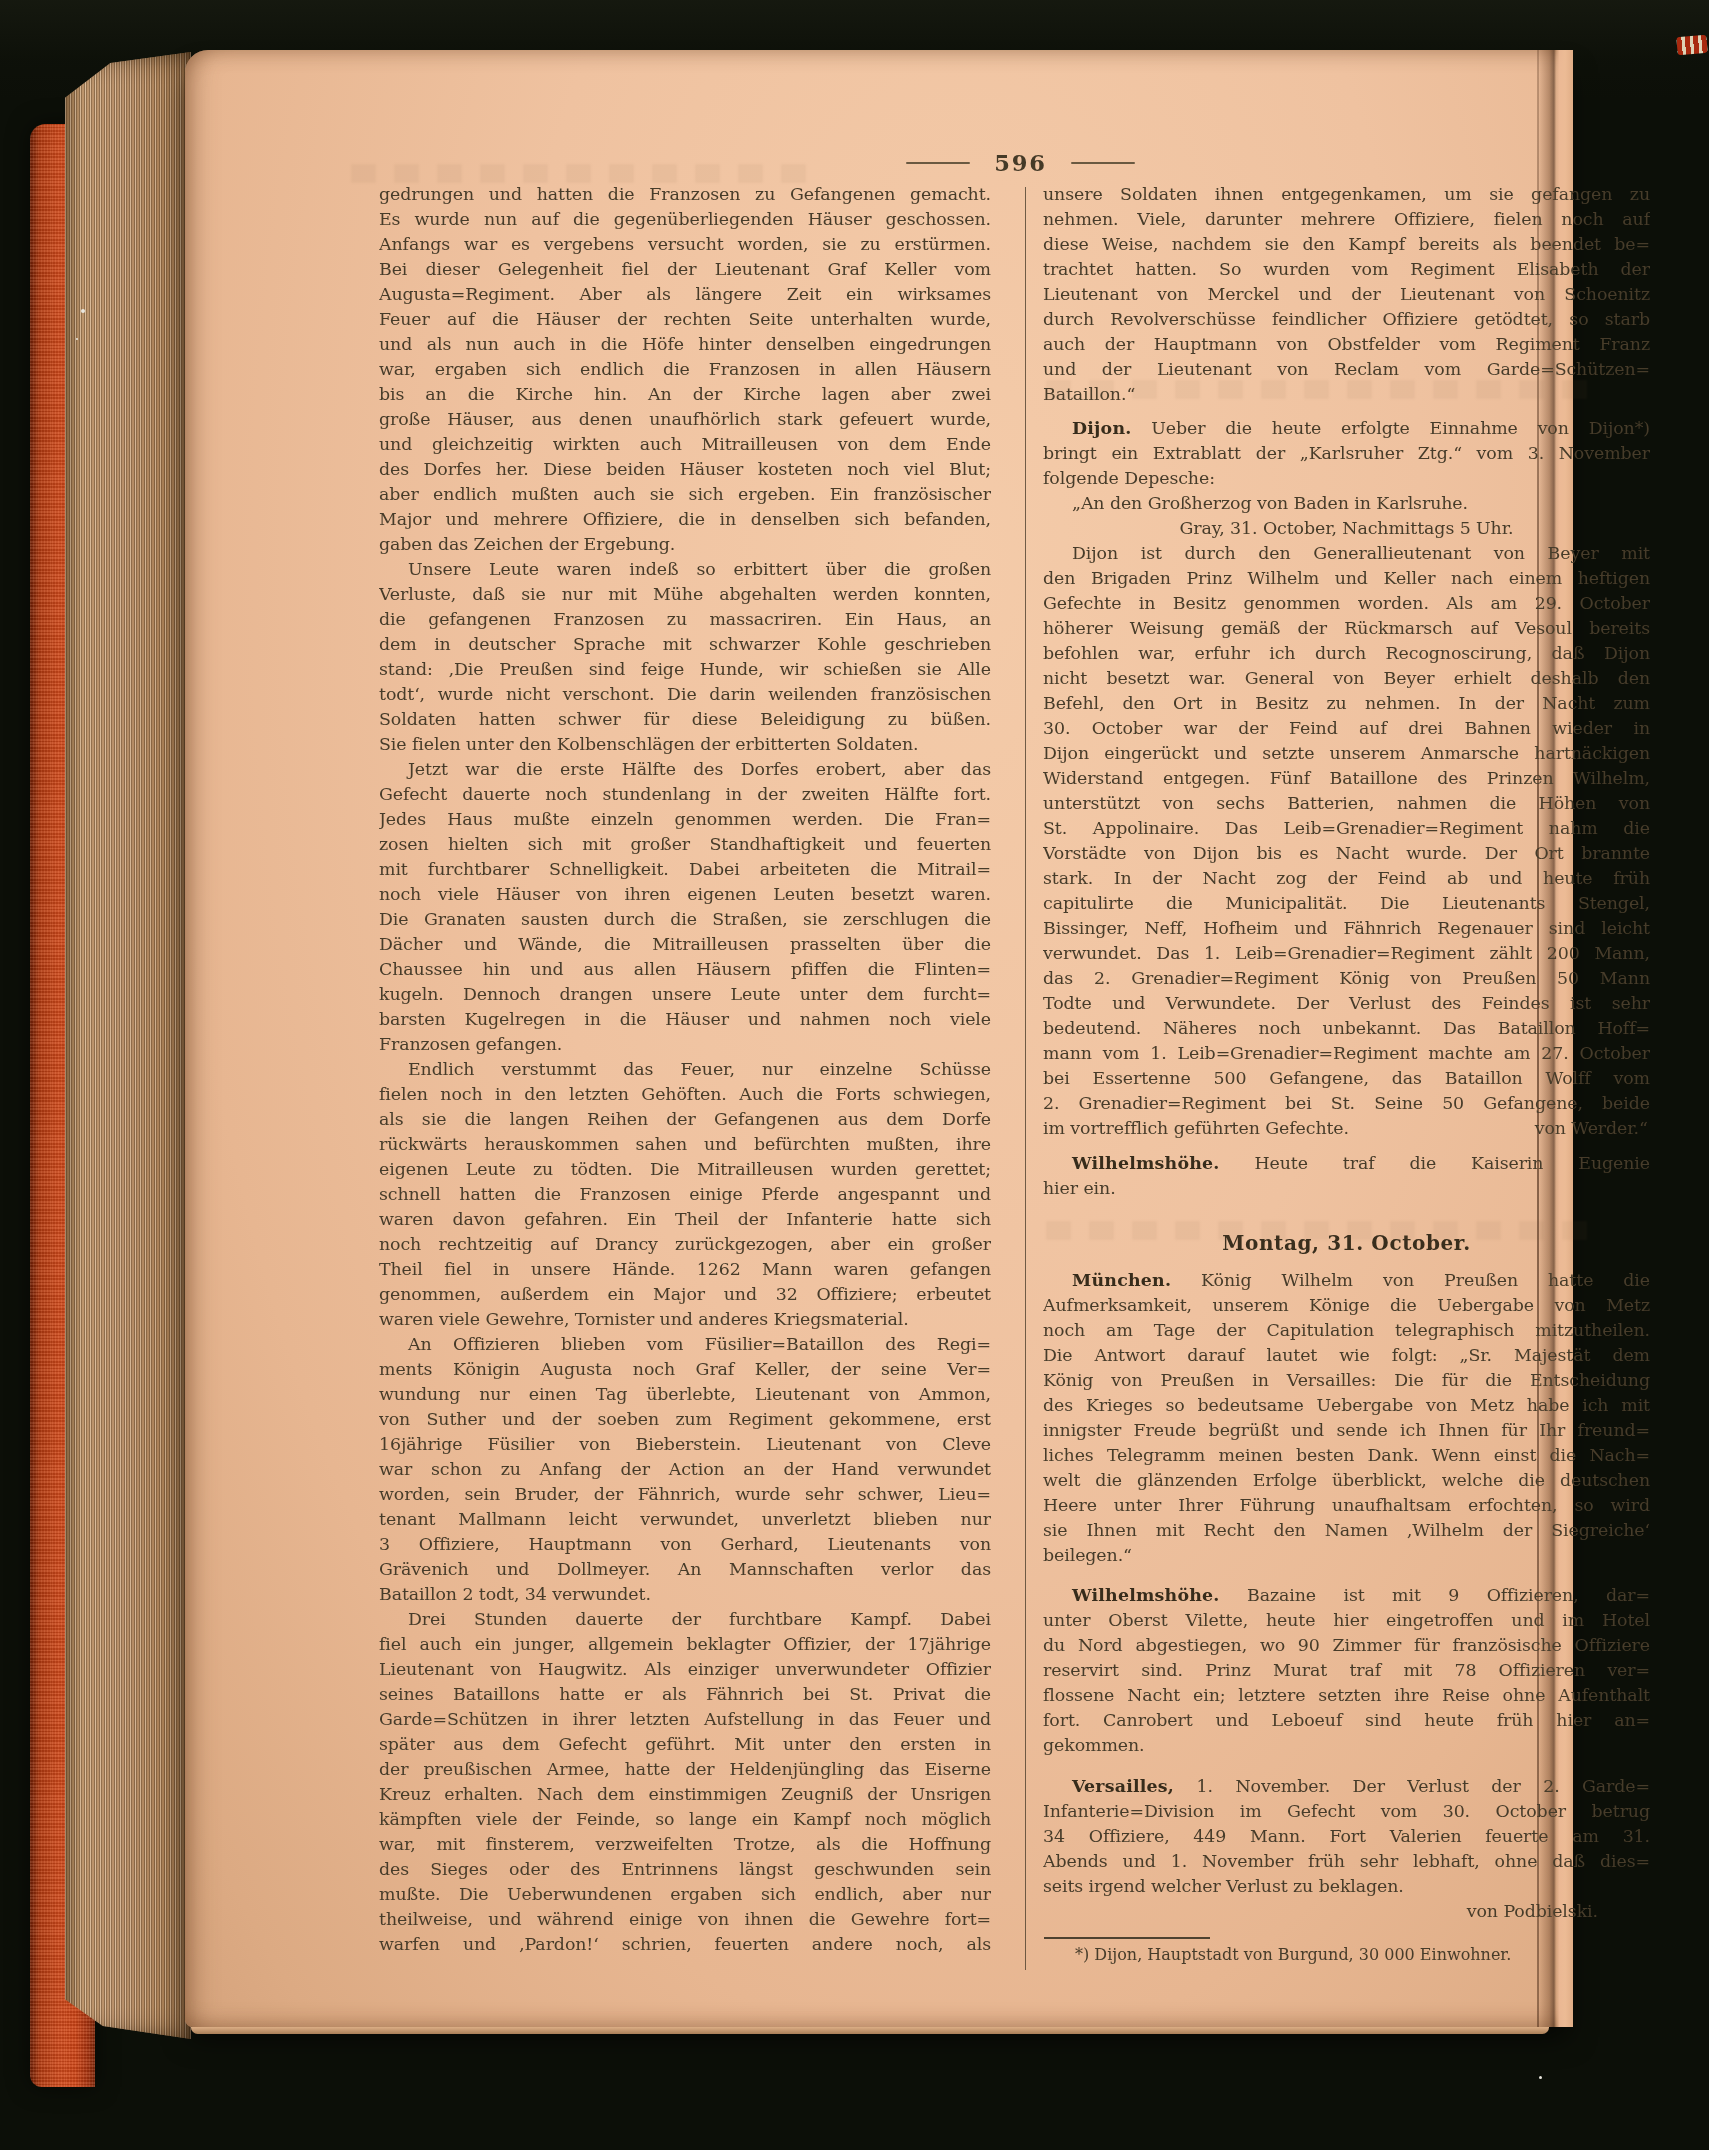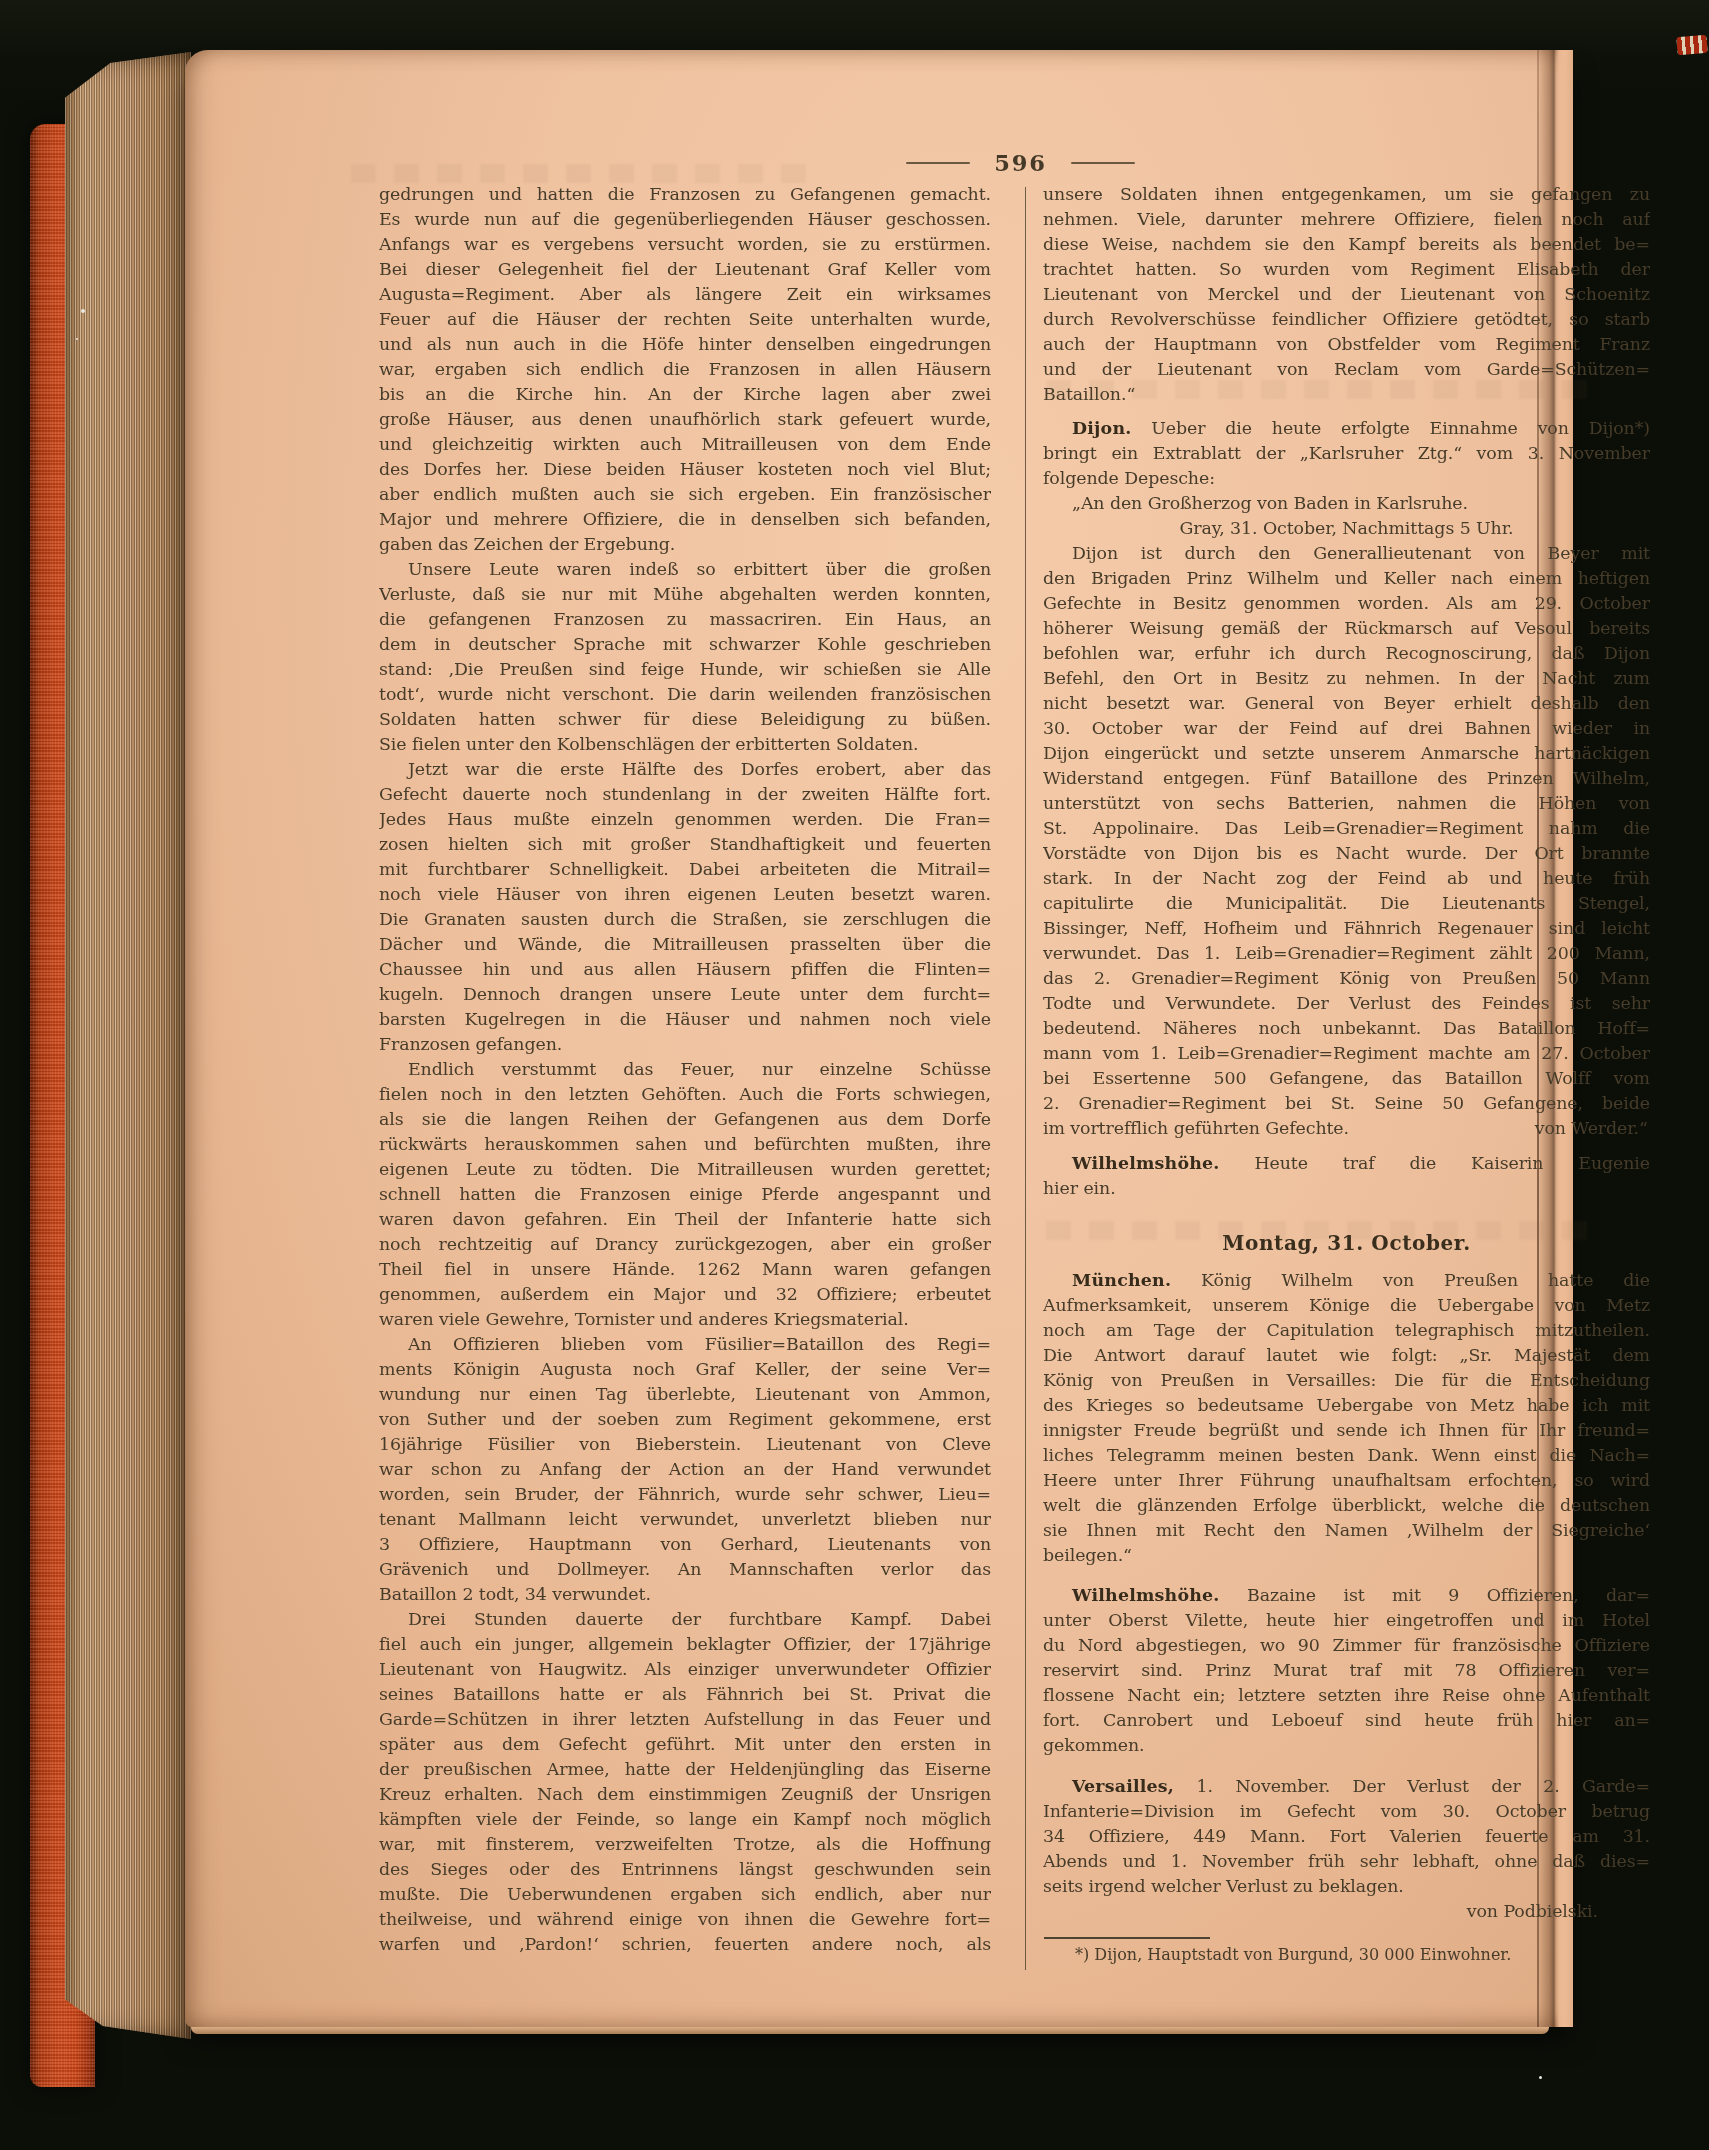--- a/index.html
+++ b/index.html
@@ -188,22 +188,22 @@
         <div class="line ind gs"><b class="lead">Dijon.</b>  Ueber die heute erfolgte Einnahme von Dijon*)</div>
         <div class="line">bringt ein Extrablatt der „Karlsruher Ztg.“ vom 3. November</div>
         <div class="line end">folgende Depesche:</div>
         <div class="line ind end">„An den Großherzog von Baden in Karlsruhe.</div>
         <div class="line center">Gray, 31. October, Nachmittags 5 Uhr.</div>
         <div class="line ind">Dijon ist durch den Generallieutenant von Beyer mit</div>
         <div class="line">den Brigaden Prinz Wilhelm und Keller nach einem heftigen</div>
         <div class="line">Gefechte in Besitz genommen worden.  Als am 29. October</div>
         <div class="line">höherer Weisung gemäß der Rückmarsch auf Vesoul bereits</div>
         <div class="line">befohlen war, erfuhr ich durch Recognoscirung, daß Dijon</div>
+        <div class="line">nicht besetzt war.  General von Beyer erhielt deshalb den</div>
         <div class="line">Befehl, den Ort in Besitz zu nehmen.  In der Nacht zum</div>
-        <div class="line">nicht besetzt war.  General von Beyer erhielt deshalb den</div>
         <div class="line">30. October war der Feind auf drei Bahnen wieder in</div>
         <div class="line">Dijon eingerückt und setzte unserem Anmarsche hartnäckigen</div>
         <div class="line">Widerstand entgegen.  Fünf Bataillone des Prinzen Wilhelm,</div>
         <div class="line">unterstützt von sechs Batterien, nahmen die Höhen von</div>
         <div class="line">St. Appolinaire.  Das Leib=Grenadier=Regiment nahm die</div>
         <div class="line">Vorstädte von Dijon bis es Nacht wurde.  Der Ort brannte</div>
         <div class="line">stark.  In der Nacht zog der Feind ab und heute früh</div>
         <div class="line">capitulirte die Municipalität.  Die Lieutenants Stengel,</div>
         <div class="line">Bissinger, Neff, Hofheim und Fähnrich Regenauer sind leicht</div>
         <div class="line">verwundet. Das 1. Leib=Grenadier=Regiment zählt 200 Mann,</div>
@@ -221,22 +221,22 @@
         <div class="line end">hier ein.</div>
         <div class="line head">Montag, 31. October.</div>
         <div class="line ind"><b class="lead">München.</b>  König Wilhelm von Preußen hatte die</div>
         <div class="line">Aufmerksamkeit, unserem Könige die Uebergabe von Metz</div>
         <div class="line">noch am Tage der Capitulation telegraphisch mitzutheilen.</div>
         <div class="line">Die Antwort darauf lautet wie folgt: „Sr. Majestät dem</div>
         <div class="line">König von Preußen in Versailles: Die für die Entscheidung</div>
         <div class="line">des Krieges so bedeutsame Uebergabe von Metz habe ich mit</div>
         <div class="line">innigster Freude begrüßt und sende ich Ihnen für Ihr freund=</div>
         <div class="line">liches Telegramm meinen besten Dank.  Wenn einst die Nach=</div>
+        <div class="line">welt die glänzenden Erfolge überblickt, welche die deutschen</div>
         <div class="line">Heere unter Ihrer Führung unaufhaltsam erfochten, so wird</div>
-        <div class="line">welt die glänzenden Erfolge überblickt, welche die deutschen</div>
         <div class="line">sie Ihnen mit Recht den Namen ‚Wilhelm der Siegreiche‘</div>
         <div class="line end">beilegen.“</div>
         <div class="line ind gm"><b class="lead">Wilhelmshöhe.</b>  Bazaine ist mit 9 Offizieren, dar=</div>
         <div class="line">unter Oberst Vilette, heute hier eingetroffen und im Hotel</div>
         <div class="line">du Nord abgestiegen, wo 90 Zimmer für französische Offiziere</div>
         <div class="line">reservirt sind.  Prinz Murat traf mit 78 Offizieren ver=</div>
         <div class="line">flossene Nacht ein; letztere setzten ihre Reise ohne Aufenthalt</div>
         <div class="line">fort.  Canrobert und Leboeuf sind heute früh hier an=</div>
         <div class="line end">gekommen.</div>
         <div class="line ind gm"><b class="lead">Versailles,</b> 1. November.  Der Verlust der 2. Garde=</div>

